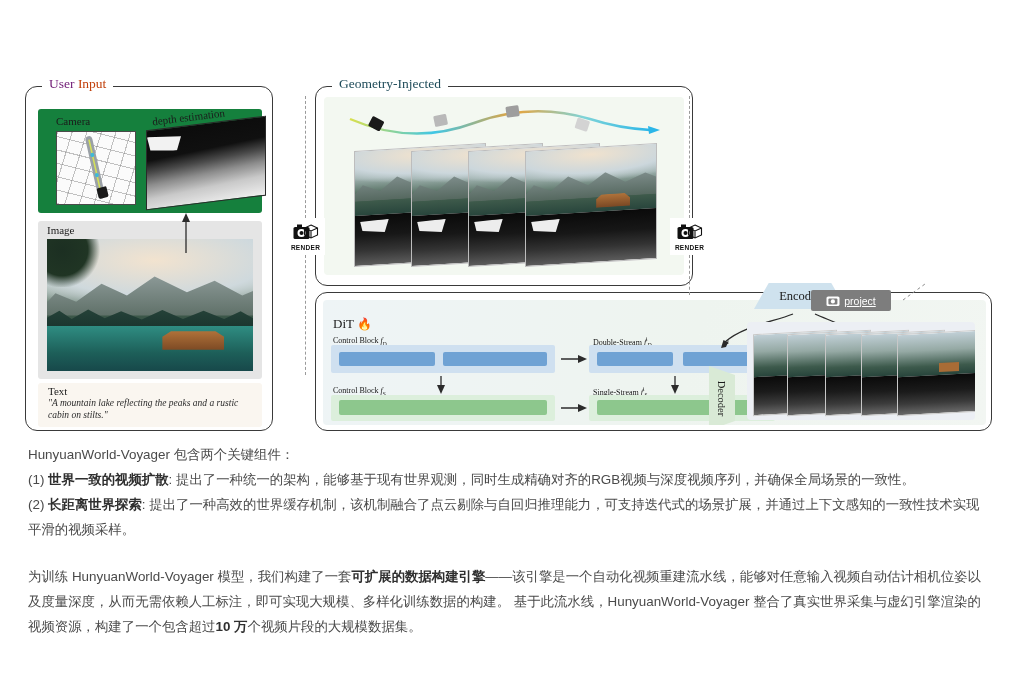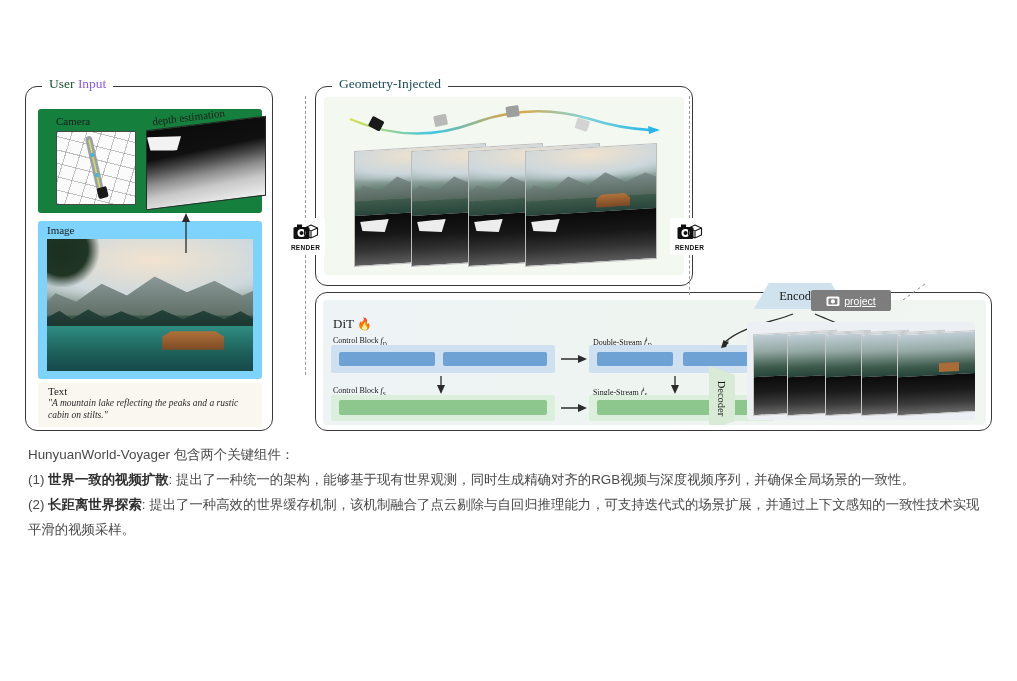--- a/index.html
+++ b/index.html
@@ -17,22 +17,22 @@
   }
 
   
   .figure{position:absolute;left:25px;top:78px;width:967px;height:355px;}
 
   .panel{position:absolute;border:1.4px solid #3a3a3a;border-radius:12px;box-sizing:border-box;background:#fff;}
   .panel-label{
     position:absolute;top:-11px;left:16px;background:#fff;padding:0 7px;
     font-family:"Liberation Serif","DejaVu Serif",serif;font-size:13.5px;white-space:nowrap;z-index:6;
   }
-  .lbl-orange{color:#14532d;}
-  .lbl-blue{color:#8b5cf6;text-align:right;}
+  .lbl-orange{color:#701a75;}
+  .lbl-blue{color:#c2410c;text-align:right;}
   .lbl-dark{color:#1d4a58;}
 
   
   #p-user{left:0;top:8px;width:248px;height:345px;}
   .ui-top{
     position:absolute;left:12px;top:22px;width:224px;height:104px;
     background:#15803d;border-radius:3px;
   }
   .sub-lab{
     position:absolute;font-family:"Liberation Serif","DejaVu Serif",serif;
@@ -56,21 +56,21 @@
     border:1.1px solid #2a2a2a;transform:skewY(-7deg);
     background:linear-gradient(175deg,#0b0b0b 0%,#101010 34%,#4a4a4a 48%,#8d8d8d 62%,#c9c9c9 78%,#efefef 100%);
     overflow:hidden;
   }
   .depth-img:after{
     content:"";position:absolute;left:0;top:6px;width:34px;height:17px;background:#f2f2f2;
     clip-path:polygon(0 0,100% 18%,88% 100%,10% 80%);
   }
   .ui-img-wrap{
     position:absolute;left:12px;top:134px;width:224px;height:158px;
-    background:#7dd3fc;border-radius:3px;overflow:hidden;
+    background:#e5e5e5;border-radius:3px;overflow:hidden;
   }
   .photo{
     position:absolute;left:9px;top:18px;width:206px;height:132px;overflow:hidden;
     background:
       radial-gradient(ellipse 120% 60% at 52% 16%, #f2e3cf 0%, #cfd9dd 45%, transparent 70%),
       linear-gradient(#b9cbd4 0%, #cfd6d6 24%, #8fa296 40%, #3f5a4a 56%, #2c4a42 70%, #1f4c4c 100%);
   }
   .photo .mtn{
     position:absolute;left:-6%;top:18%;width:112%;height:40%;
     background:linear-gradient(#9aa6a6,#5f7068);
@@ -479,15 +479,16 @@
       </svg>
       <span class="ptxt">project</span>
     </div>
 
   </div>
 
   <div class="body-text">
     <p>HunyuanWorld-Voyager 包含两个关键组件：</p>
     <p><span>(1) </span><b>世界一致的视频扩散</b><span>: 提出了一种统一的架构，能够基于现有世界观测，同时生成精确对齐的RGB视频与深度视频序列，并确保全局场景的一致性。</span></p>
     <p><span>(2) </span><b>长距离世界探索</b><span>: 提出了一种高效的世界缓存机制，该机制融合了点云剔除与自回归推理能力，可支持迭代式的场景扩展，并通过上下文感知的一致性技术实现平滑的视频采样。</span></p>
+    <p class="gap"><span>为训练 HunyuanWorld-Voyager 模型，我们构建了一套</span><b>可扩展的数据构建引擎</b><span>——该引擎是一个自动化视频重建流水线，能够对任意输入视频自动估计相机位姿以及度量深度，从而无需依赖人工标注，即可实现大规模、多样化训练数据的构建。 基于此流水线，HunyuanWorld-Voyager 整合了真实世界采集与虚幻引擎渲染的视频资源，构建了一个包含超过</span><b>10 万</b><span>个视频片段的大规模数据集。</span></p>
   </div>
 
 </div>
 
 </body></html>

